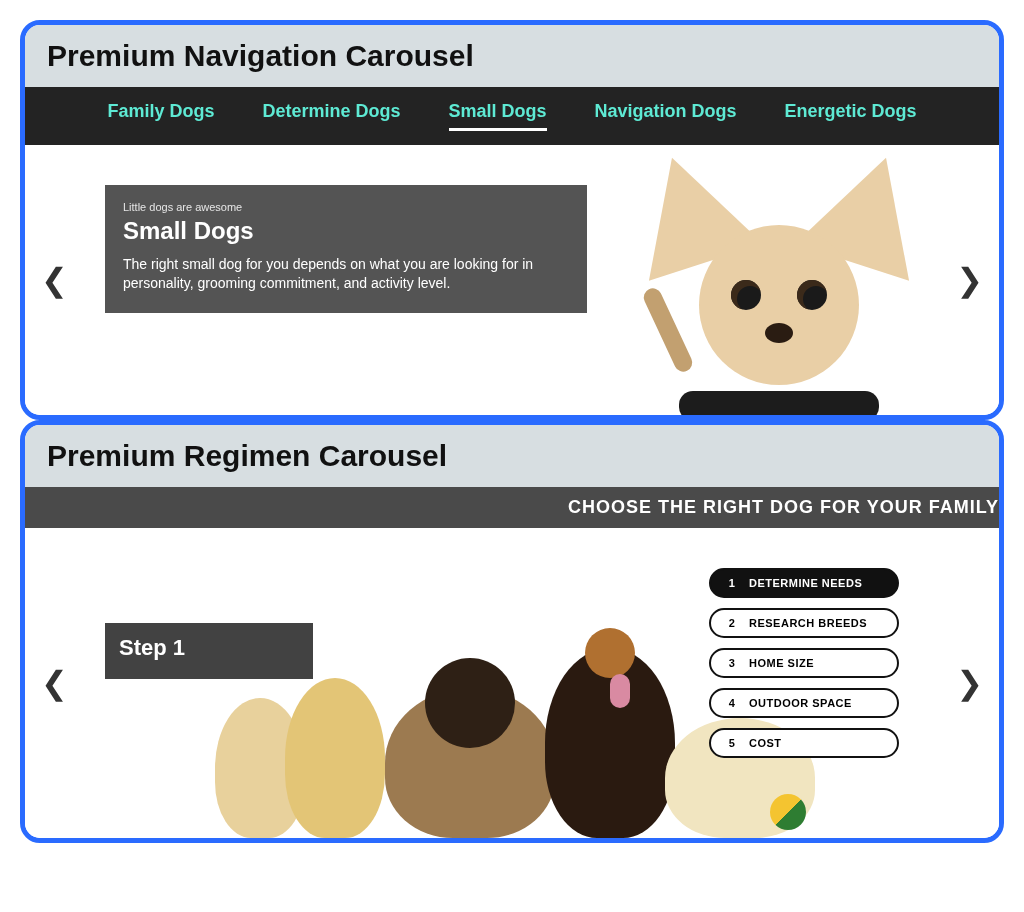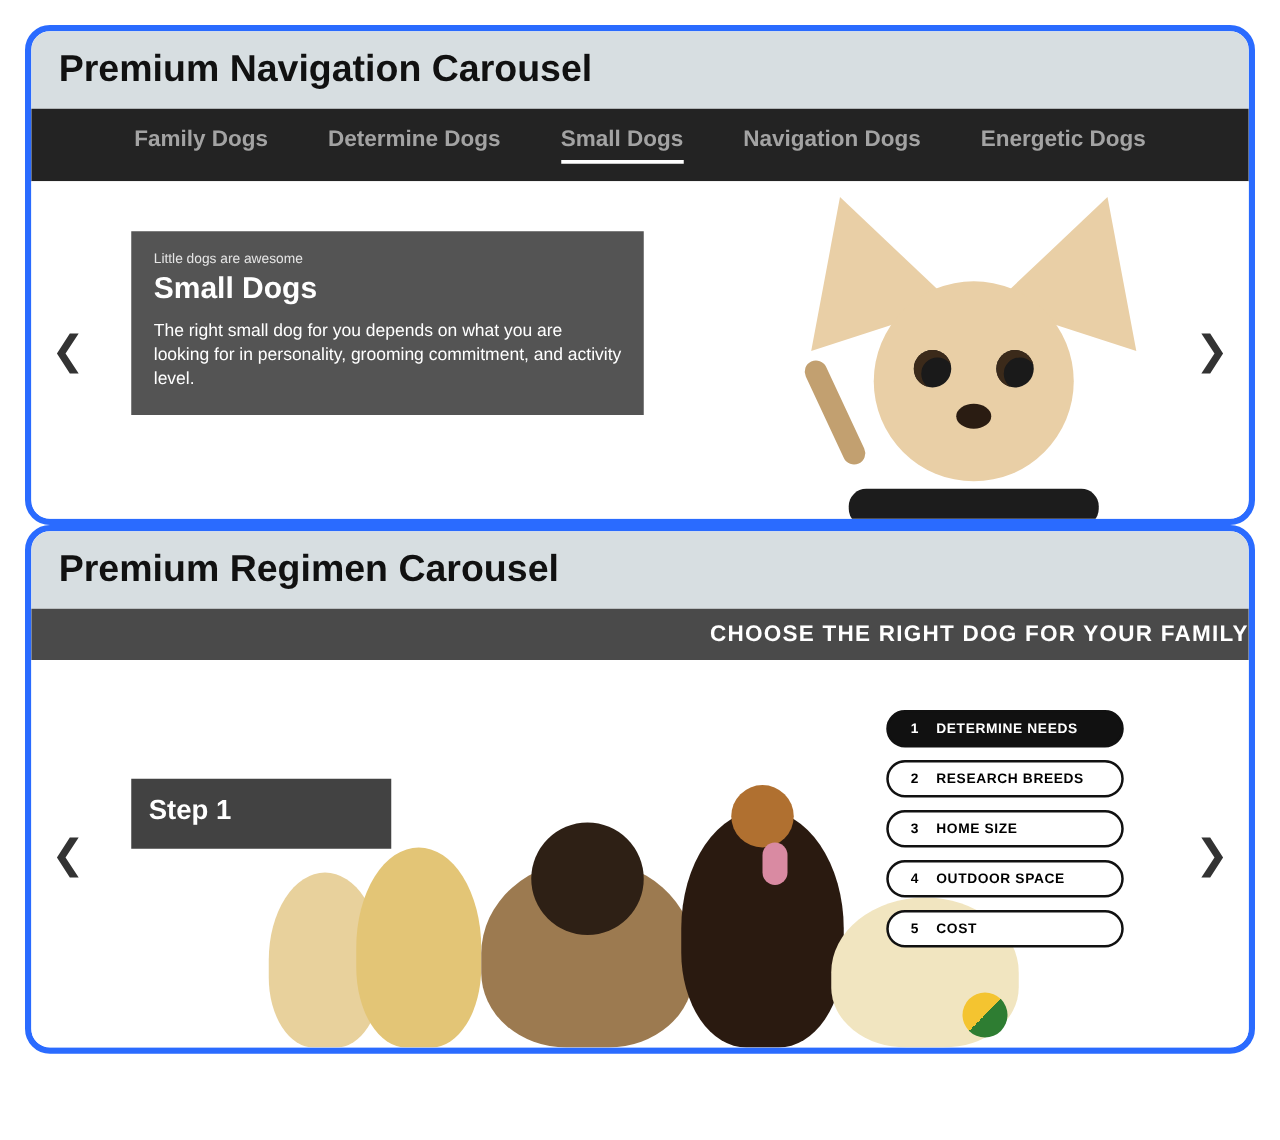--- a/index.html
+++ b/index.html
@@ -15,35 +15,35 @@
   .panel-header {
     background:#d7dee1; padding:14px 22px;
     font-size:30px; font-weight:800; color:#111;
   }
   
   .tabbar {
     background:#232323; display:flex; justify-content:center;
     gap:48px; padding:14px 0;
   }
   .tab {
-    color:#a3a3a3; font-weight:700; font-size:18px;
+    color:#5eead4; font-weight:700; font-size:18px;
     padding-bottom:6px; cursor:pointer;
   }
   .tab.active { border-bottom:3px solid #fff; }
   .carousel-body { position:relative; height:270px; background:#fff; }
   .chevron {
     position:absolute; top:50%; transform:translateY(-50%);
     font-size:32px; color:#333; padding:10px; cursor:pointer;
     user-select:none;
   }
   .chevron.left  { left:6px; }
   .chevron.right { right:6px; }
   .caption-box {
     position:absolute; left:80px; top:40px;
-    width:410px; background:rgba(60,60,60,.88); color:#fff;
+    width:482px; background:rgba(60,60,60,.88); color:#fff;
     padding:16px 18px 20px; box-sizing:border-box;
   }
   .caption-eyebrow { font-size:11px; opacity:.85; }
   .caption-title   { font-size:24px; font-weight:700; margin:4px 0 10px; }
   .caption-body    { font-size:14px; line-height:1.35; }
   
   .dog-art {
     position:absolute; right:60px; bottom:0; width:320px; height:260px;
   }
   .ear  { position:absolute; width:0; height:0; border-left:60px solid transparent;

